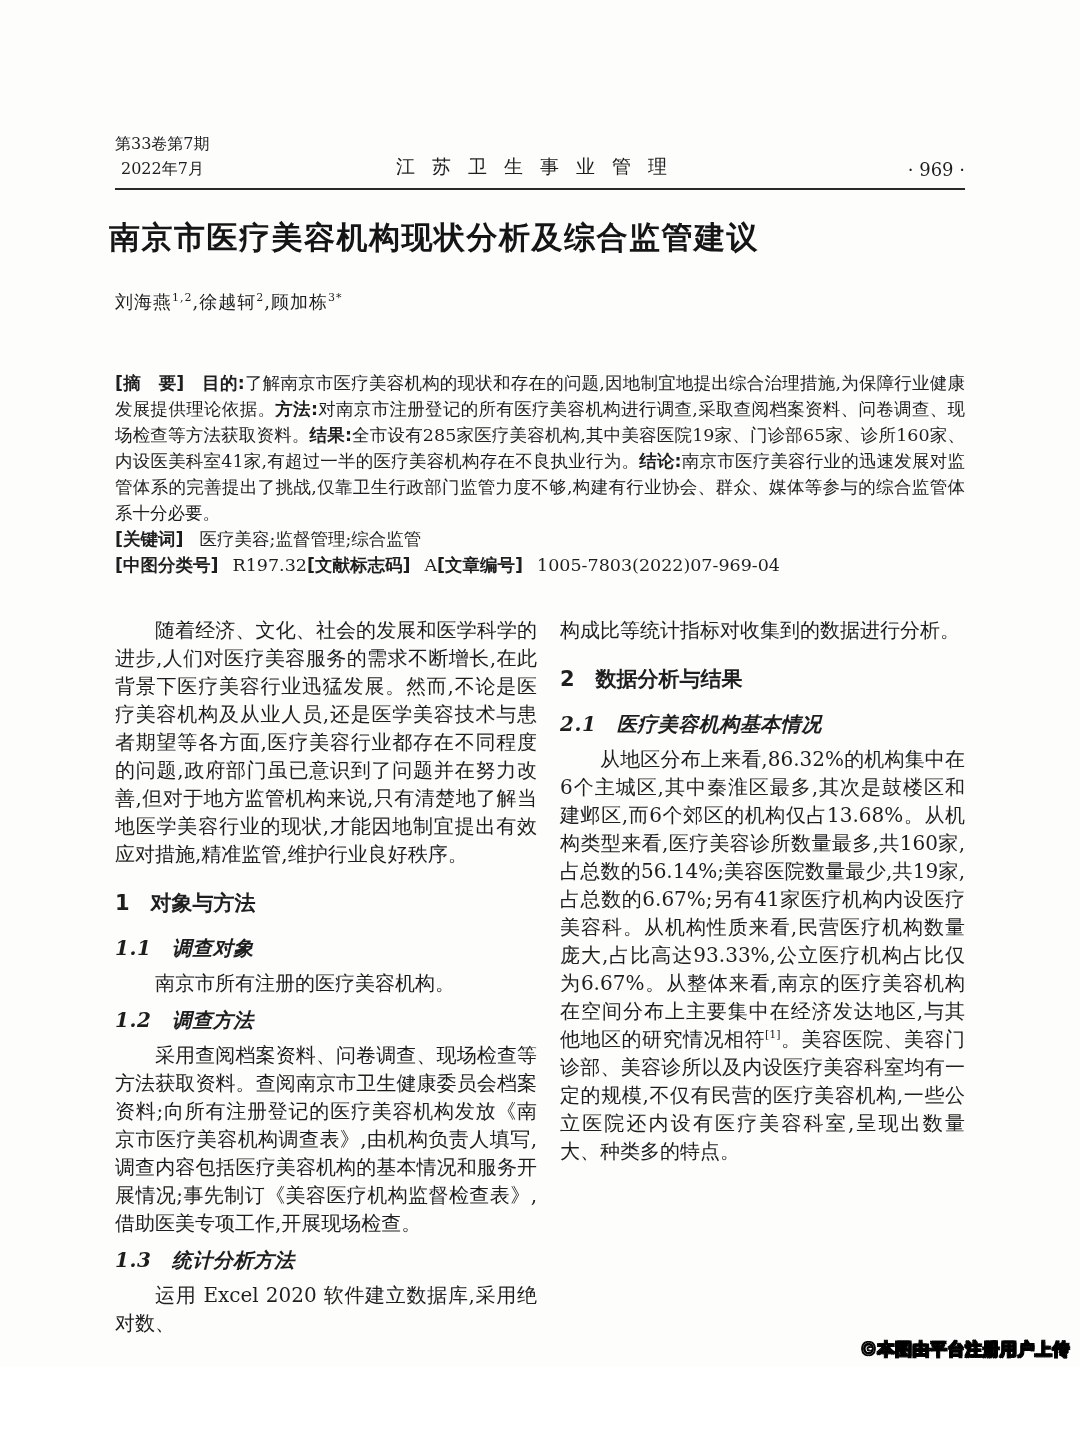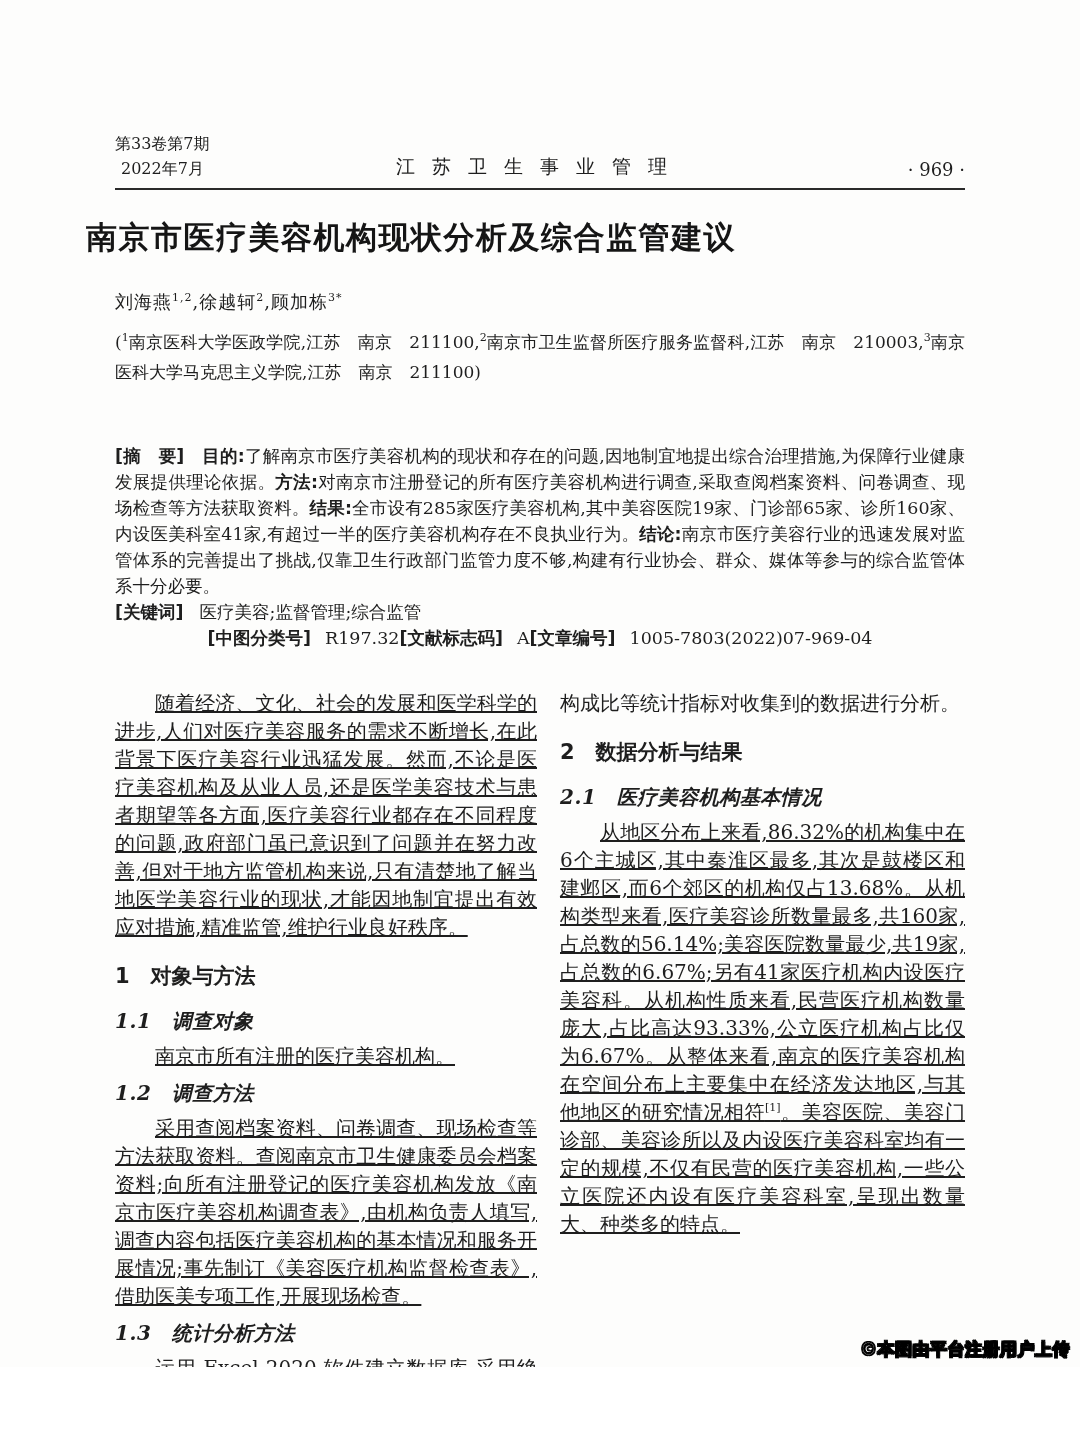--- a/index.html
+++ b/index.html
@@ -35,46 +35,46 @@
     font-size: 19px;
     letter-spacing: 17px;
     margin-right: -17px;
     white-space: nowrap;
   }
   .hdr-right { font-size: 18px; padding-bottom: 1px; white-space: nowrap; }
   .hdr-rule { margin: 7px 115px 0; border-top: 2.5px solid #2a2a2a; }
 
   
   .title {
-    margin: 27px 86px 0;
+    margin: 27px 109px 0;
     font-family: "DejaVu Sans", "Liberation Sans", sans-serif;
     font-weight: bold;
     font-size: 31px;
     letter-spacing: 1.5px;
     color: #151515;
   }
   .authors { margin: 31px 115px 8px; font-size: 18px; letter-spacing: 1px; }
   .affiliation { margin: 13px 115px 0; font-size: 17px; line-height: 30px; text-align: justify; }
   sup { font-size: 11px; line-height: 0; }
 
   
   .abstract-block { margin: 56px 115px 0; font-size: 17.5px; line-height: 26px; }
   .abstract-block p { margin: 0; text-align: justify; }
   .label, .b { font-family: "DejaVu Sans", "Liberation Sans", sans-serif; font-weight: bold; }
   .kw .label { margin-right: 16px; }
-  .meta-row { display: flex; justify-content: center; }
+  .meta-row { display: flex; justify-content: flex-start; }
   .meta-item .label { margin-right: 14px; }
 
   
   .columns { display: flex; gap: 23px; margin: 38px 115px 0; }
   .col { font-size: 20px; line-height: 28px; text-align: justify; }
   .col-left  { width: 422px; flex: none; }
   .col-right { width: 405px; flex: none; }
   .col p { margin: 0; }
-  .col p.indent { text-indent: 2em; text-decoration: underline; }
+  .col p.indent { text-indent: 2em; }
   .sec-h {
     font-family: "DejaVu Sans", "Liberation Sans", sans-serif;
     font-weight: bold;
     font-size: 21px;
     margin: 21px 0 17px;
     text-align: left;
   }
   .subsec-h {
     font-size: 20px;
     font-weight: 600;
@@ -110,21 +110,20 @@
     </div>
     <div class="hdr-center">江苏卫生事业管理</div>
     <div class="hdr-right">· 969 ·</div>
   </header>
   <div class="hdr-rule"></div>
 
   <h1 class="title">南京市医疗美容机构现状分析及综合监管建议</h1>
 
   <div class="authors"><span>刘海燕</span><sup>1,2</sup><span>,徐越轲</span><sup>2</sup><span>,顾加栋</span><sup>3*</sup></div>
 
-  <div class="affiliation"><span>(</span><sup>1</sup><span>南京医科大学医政学院,江苏　南京　211100,</span><sup>2</sup><span>南京市卫生监督所医疗服务监督科,江苏　南京　210003,</span><sup>3</sup><span>南京医科大学马克思主义学院,江苏　南京　211100)</span></div>
 
   <section class="abstract-block">
     <p><span class="b">[摘　要]　</span><span class="b">目的:</span><span>了解南京市医疗美容机构的现状和存在的问题,因地制宜地提出综合治理措施,为保障行业健康发展提供理论依据。</span><span class="b">方法:</span><span>对南京市注册登记的所有医疗美容机构进行调查,采取查阅档案资料、问卷调查、现场检查等方法获取资料。</span><span class="b">结果:</span><span>全市设有285家医疗美容机构,其中美容医院19家、门诊部65家、诊所160家、内设医美科室41家,有超过一半的医疗美容机构存在不良执业行为。</span><span class="b">结论:</span><span>南京市医疗美容行业的迅速发展对监管体系的完善提出了挑战,仅靠卫生行政部门监管力度不够,构建有行业协会、群众、媒体等参与的综合监管体系十分必要。</span></p>
     <p class="kw">
       <span class="label">[关键词]</span><span>医疗美容;监督管理;综合监管</span>
     </p>
     <div class="meta-row">
       <span class="meta-item">
         <span class="label">[中图分类号]</span><span>R197.32</span>
       </span>

